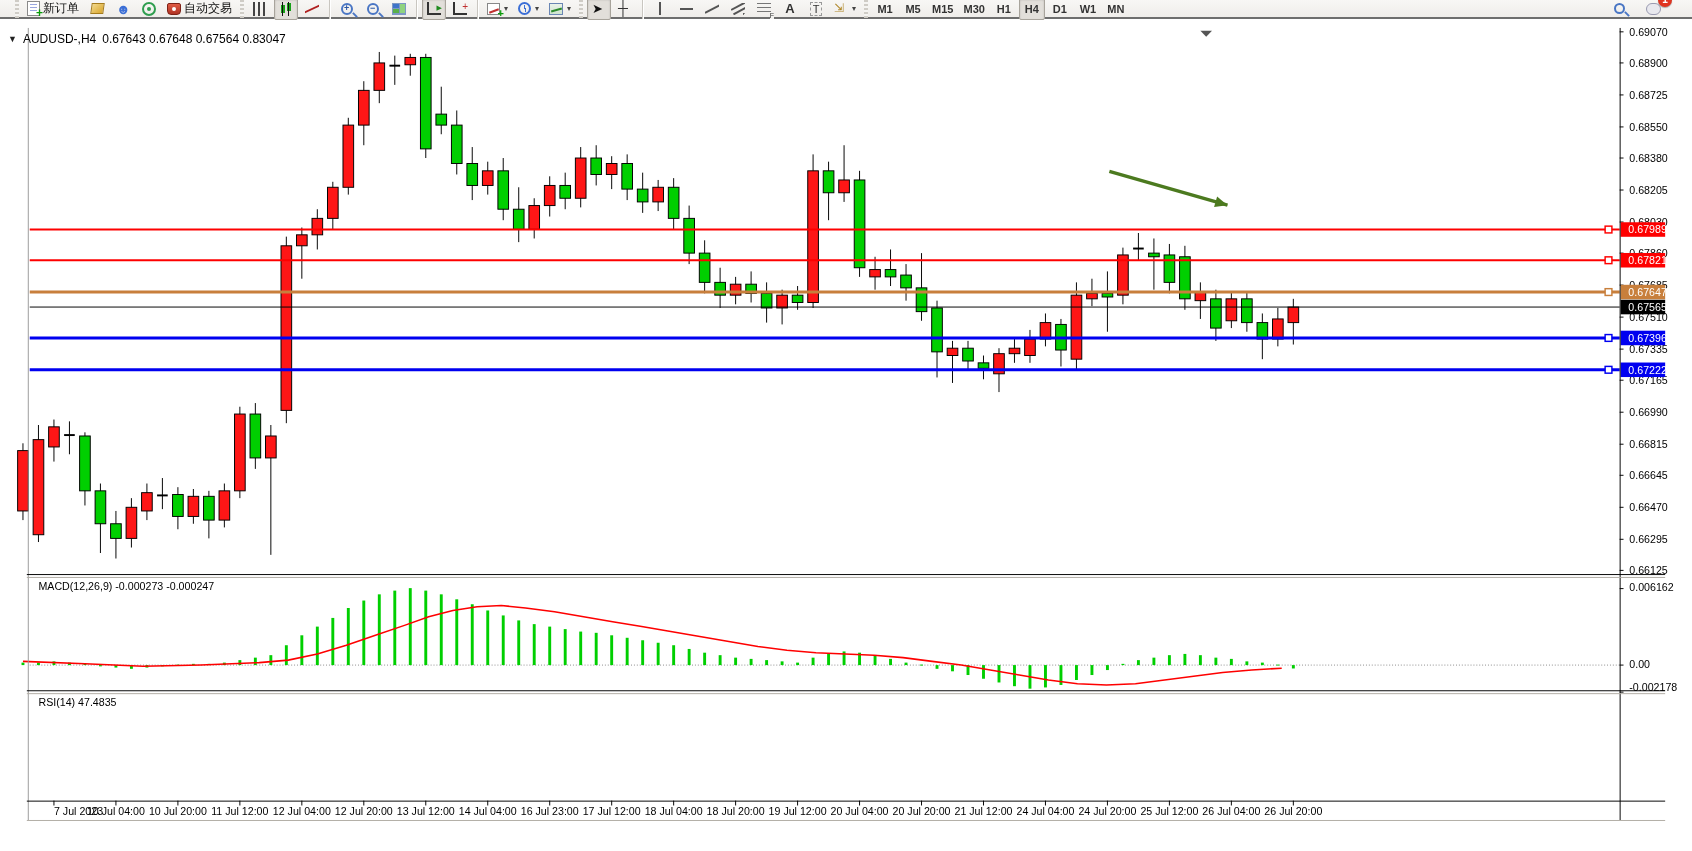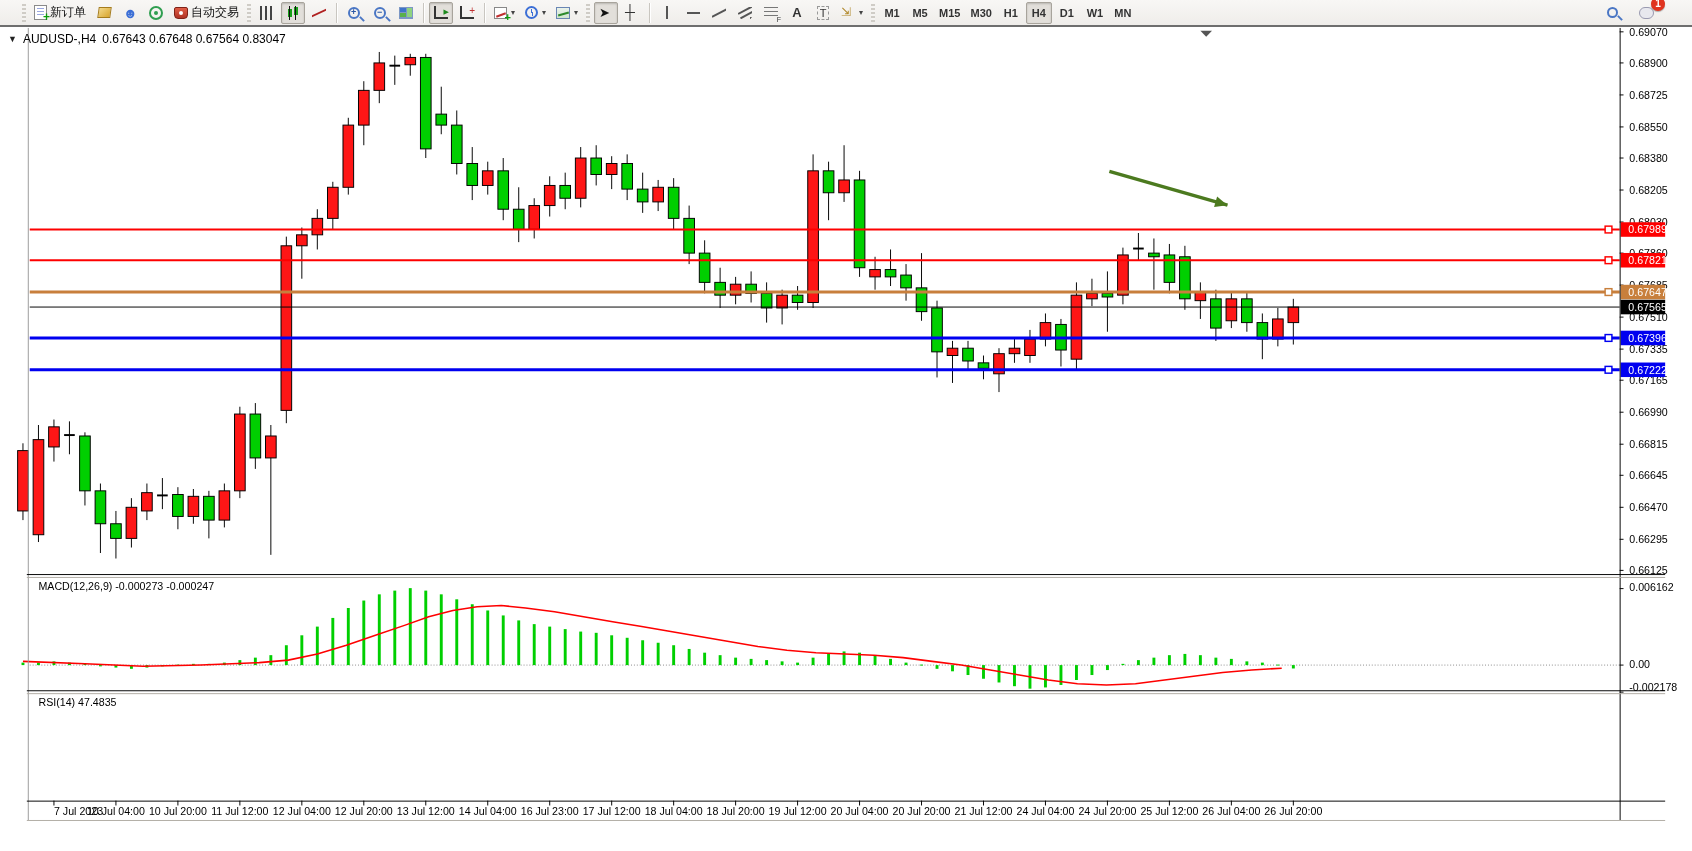--- a/index.html
+++ b/index.html
@@ -1,22 +1,22 @@
 <!DOCTYPE html>
 <html><head>
 <meta charset="utf-8">
 <style>
   * { margin:0; padding:0; box-sizing:border-box; }
   html,body { width:1692px; height:851px; background:#fff; font-family:"Liberation Sans", sans-serif; overflow:hidden; }
   
   #toolbar {
-    position:absolute; top:0; left:0; width:1692px; height:27px;
+    position:absolute; top:0; left:0; width:1692px; height:19px;
     background:linear-gradient(#f8f7f5,#efedea);
     border-bottom:2px solid #6e6e6e;
-    display:flex; align-items:center; padding:0 20px; gap:2px; z-index:5;
+    display:flex; align-items:center; padding:0 13px; gap:2px; z-index:5;
   }
   .tbtn {
     height:22px; min-width:24px; display:flex; align-items:center; justify-content:center;
     gap:3px; padding:0 3px; border:1px solid transparent; border-radius:2px; font-size:12px; color:#222;
   }
   .tbtn.pressed { background:#e2dfda; border:1px solid #a8a49c; box-shadow:inset 0 1px 2px rgba(0,0,0,.18); }
   .tbtn.tf { min-width:26px; font-size:11px; color:#333; font-weight:bold; }
   .sep { width:1px; height:20px; background:#c9c6c0; margin:0 3px; box-shadow:1px 0 0 #ffffff; }
   .grip { width:4px; height:18px; margin:0 2px;
     background:repeating-linear-gradient(180deg,#cfccc6 0 2px,#f5f4f2 2px 4px); }

